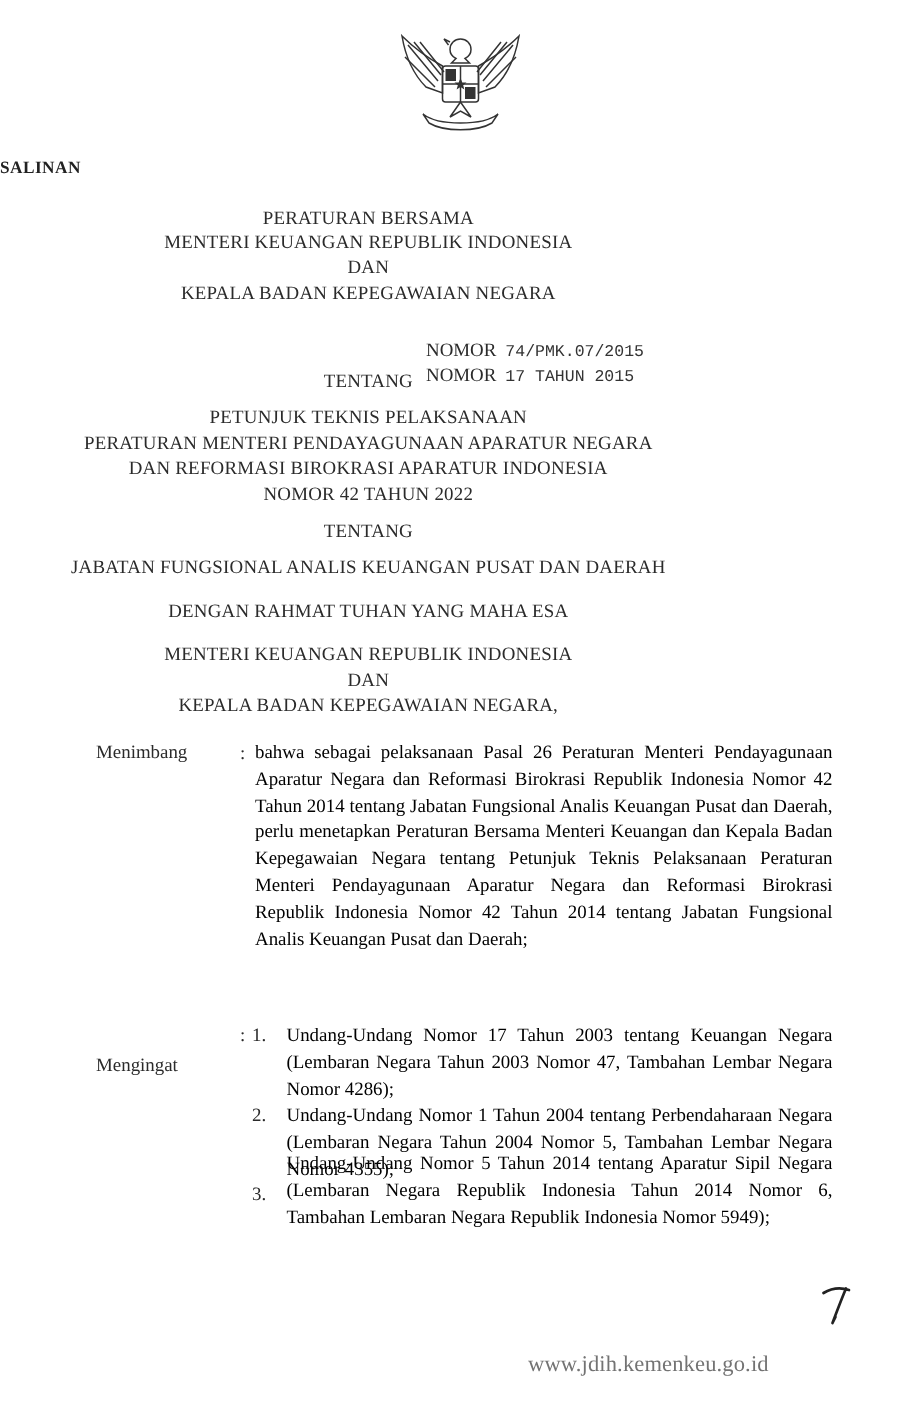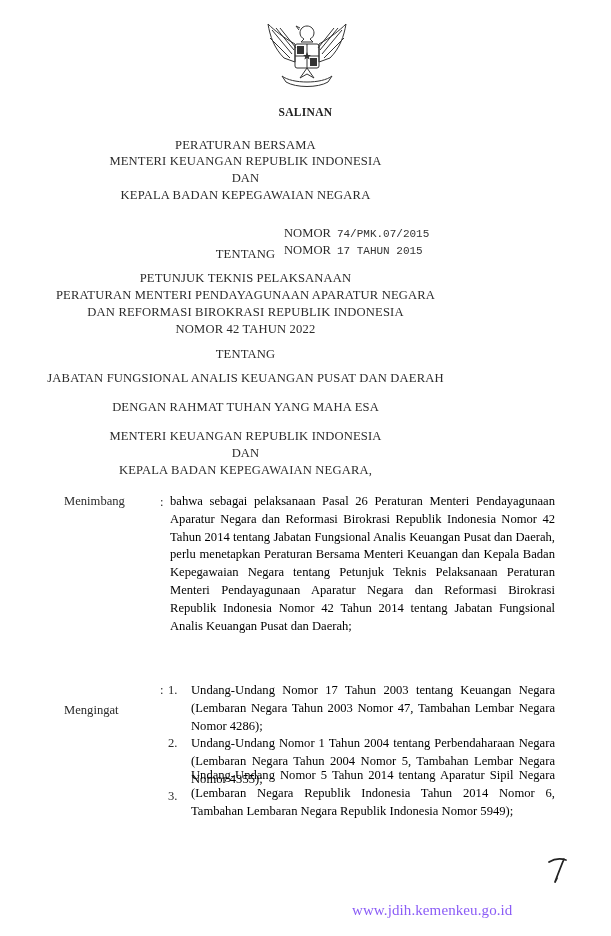--- a/index.html
+++ b/index.html
@@ -3,21 +3,21 @@
 <meta charset="utf-8">
 <style>
   html, body { margin: 0; padding: 0; background: #ffffff; }
   body {
     width: 611px; height: 936px; position: relative; overflow: hidden;
     font-family: "DejaVu Serif", "Liberation Serif", serif;
     color: #2a2a2a;
   }
   .emblem { position: absolute; left: 262px; top: 18px; width: 90px; height: 76px; }
   .salinan {
-    position: absolute; left: 0; width: 611px; top: 106px; text-align: center;
+    position: absolute; left: 0; width: 611px; top: 106px; text-align: left;
     font-family: "Liberation Serif", serif; font-weight: bold; font-size: 11.5px; letter-spacing: 0.3px;
     color: #222;
   }
   .c {
     position: absolute; left: 0; width: 491px; text-align: center;
     font-family: "Liberation Serif", serif; font-size: 12.6px; line-height: 16px; letter-spacing: 0.15px;
     white-space: nowrap; color: #2b2b2b;
   }
   .nomor {
     position: absolute; left: 284px; font-family: "Liberation Serif", serif; font-size: 12.6px;
@@ -29,21 +29,21 @@
   }
   .colon { position: absolute; font-family: "Liberation Serif", serif; font-size: 12.6px; line-height: 17.8px; }
   .para {
     position: absolute; font-family: "Liberation Serif", serif; font-size: 12.6px; line-height: 17.8px;
     text-align: justify; text-align-last: left; color: #000000;
   }
   .num { position: absolute; font-family: "Liberation Serif", serif; font-size: 12.6px; line-height: 17.8px; }
   .sig { position: absolute; left: 546px; top: 856px; width: 24px; height: 28px; }
   .footer-link {
     position: absolute; left: 352px; top: 902px; font-family: "Liberation Serif", serif; font-size: 15px;
-    color: #8b5cf6; text-decoration: none; letter-spacing: 0.1px;
+    color: #737373; text-decoration: none; letter-spacing: 0.1px;
   }
 </style>
 </head>
 <body>
 
 <svg class="emblem" viewBox="0 0 90 76">
   <g fill="none" stroke="#333" stroke-width="1">
     <path d="M45 8 c-4 0 -7 3 -7 7 c0 3 2 5 4 6 l-3 3 l12 0 l-3 -3 c2 -1 4 -3 4 -6 c0 -4 -3 -7 -7 -7z"></path>
     <path d="M38 10 l-4 -2 l3 4"></path>
     <path d="M33 26 C22 20 12 12 6 6 C8 18 12 30 22 40 L33 44 Z"></path>
@@ -74,21 +74,21 @@
   <span>NOMOR</span><span class="val">74/PMK.07/2015</span>
 </div>
 <div class="nomor" style="top:222px">
   <span>NOMOR</span><span class="val">17 TAHUN 2015</span>
 </div>
 
 <div class="c" style="top:246px">TENTANG</div>
 
 <div class="c" style="top:270px">PETUNJUK TEKNIS PELAKSANAAN</div>
 <div class="c" style="top:287px">PERATURAN MENTERI PENDAYAGUNAAN APARATUR NEGARA</div>
-<div class="c" style="top:304px">DAN REFORMASI BIROKRASI REPUBLIK INDONESIA</div>
+<div class="c" style="top:304px">DAN REFORMASI BIROKRASI APARATUR INDONESIA</div>
 <div class="c" style="top:321px">NOMOR 42 TAHUN 2022</div>
 
 <div class="c" style="top:346px">TENTANG</div>
 <div class="c" style="top:370px">JABATAN FUNGSIONAL ANALIS KEUANGAN PUSAT DAN DAERAH</div>
 
 <div class="c" style="top:399px">DENGAN RAHMAT TUHAN YANG MAHA ESA</div>
 
 <div class="c" style="top:428px">MENTERI KEUANGAN REPUBLIK INDONESIA</div>
 <div class="c" style="top:445px">DAN</div>
 <div class="c" style="top:462px">KEPALA BADAN KEPEGAWAIAN NEGARA,</div>

